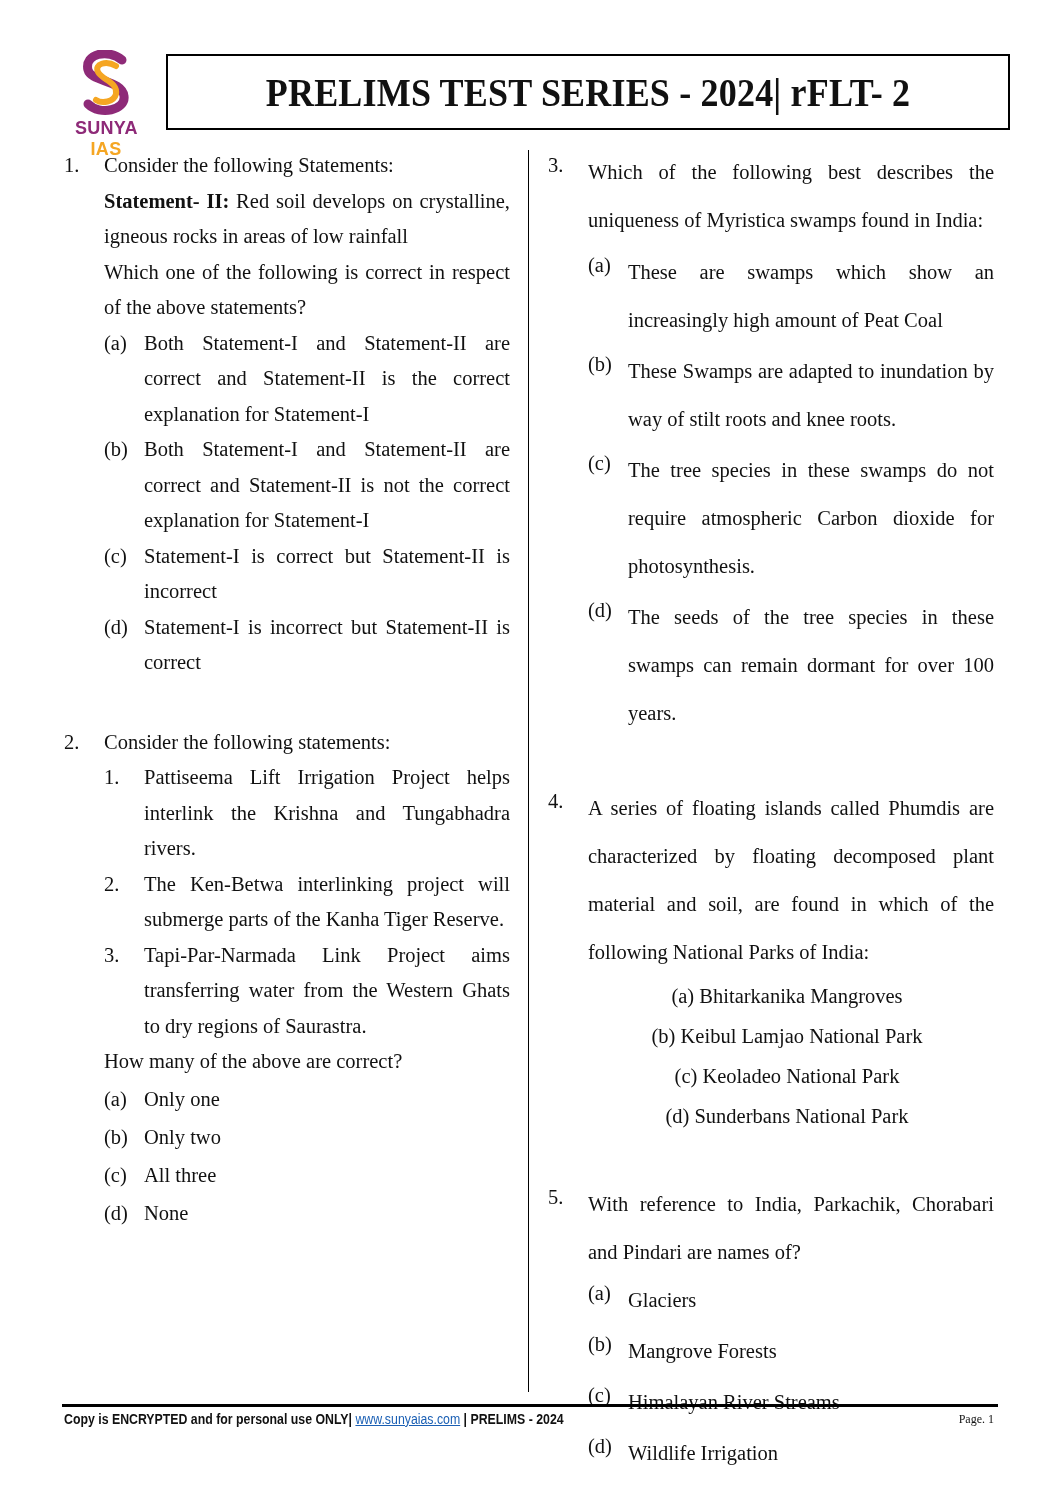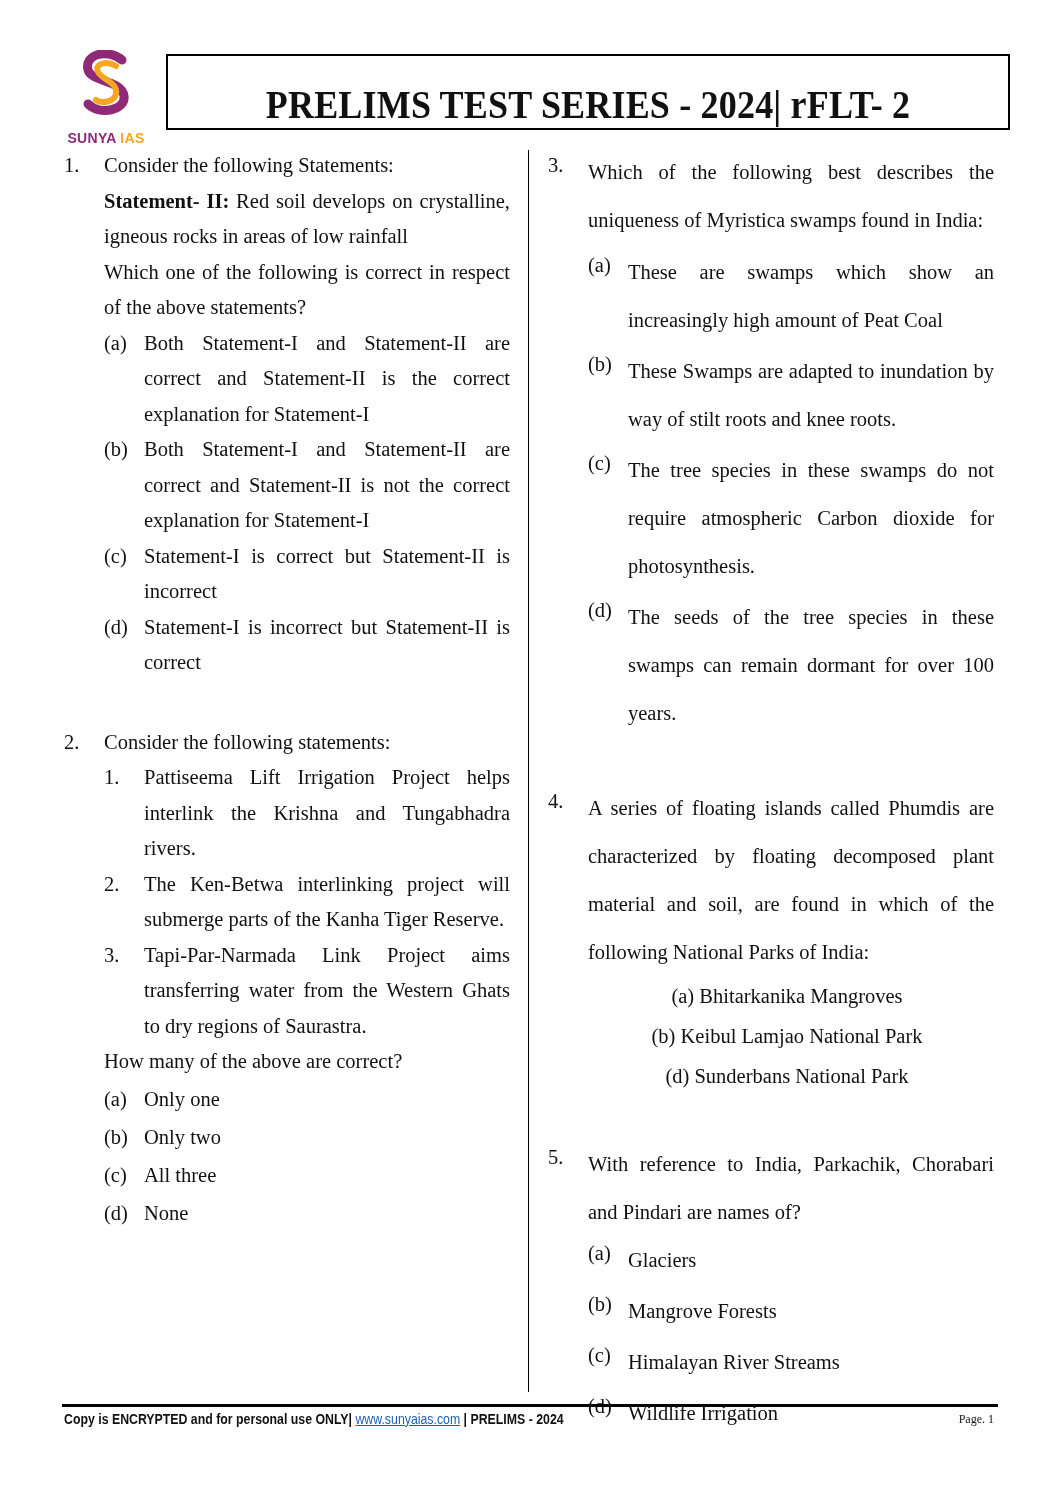--- a/index.html
+++ b/index.html
@@ -2,27 +2,27 @@
 <html><head>
 <meta charset="utf-8">
 <style>
   html, body { margin: 0; padding: 0; background: #ffffff; }
   body {
     width: 1059px; height: 1496px; position: relative; overflow: hidden;
     font-family: "Liberation Serif", "DejaVu Serif", serif; color: #111;
   }
   .logo { position: absolute; left: 66px; top: 50px; width: 80px; height: 90px; text-align: center; }
   .logo svg { display: block; margin: 0 auto; }
-  .logo-text { font-family: "Liberation Sans", "DejaVu Sans", sans-serif; font-weight: bold; font-size: 14px; margin-top: 14px; letter-spacing: 0.3px; }
+  .logo-text { font-family: "Liberation Sans", "DejaVu Sans", sans-serif; font-weight: bold; font-size: 18px; margin-top: 2px; letter-spacing: 0.3px; }
   .logo-text .a { color: #8e2a78; }
   .logo-text .b { color: #f5a623; }
   .title-box {
     position: absolute; left: 166px; top: 54px; width: 844px; height: 76px;
     border: 2px solid #000; box-sizing: border-box;
-    display: flex; align-items: flex-end; justify-content: center;
+    display: flex; align-items: center; justify-content: center;
   }
   .title-box span {
     font-family: "Liberation Serif", "DejaVu Serif", serif; font-weight: bold;
     font-size: 40px; letter-spacing: 0.2px; transform: scaleX(0.9); display: inline-block;
   }
   .col-divider { position: absolute; left: 528px; top: 150px; width: 1px; height: 1242px; background: #000; }
   .col { position: absolute; top: 148px; font-size: 20.5px; line-height: 35.5px; }
   .col.left { left: 64px; width: 446px; }
   .col.right { left: 548px; width: 446px; }
   .q { display: flex; }
@@ -159,20 +159,21 @@
   </div>
 
   <div class="gap-lg"></div>
 
   <div class="q">
     <div class="qnum">4.</div>
     <div class="qbody">
       <div class="p">A series of floating islands called Phumdis are characterized by floating decomposed plant material and soil, are found in which of the following National Parks of India:</div>
       <div class="plain-opt">(a) Bhitarkanika Mangroves</div>
       <div class="plain-opt">(b) Keibul Lamjao National Park</div>
+      <div class="plain-opt">(c) Keoladeo National Park</div>
       <div class="plain-opt">(d) Sunderbans National Park</div>
     </div>
   </div>
 
   <div class="gap-lg"></div>
 
   <div class="q">
     <div class="qnum">5.</div>
     <div class="qbody">
       <div class="p just-full">With reference to India, Parkachik, Chorabari and Pindari are names of?</div>

